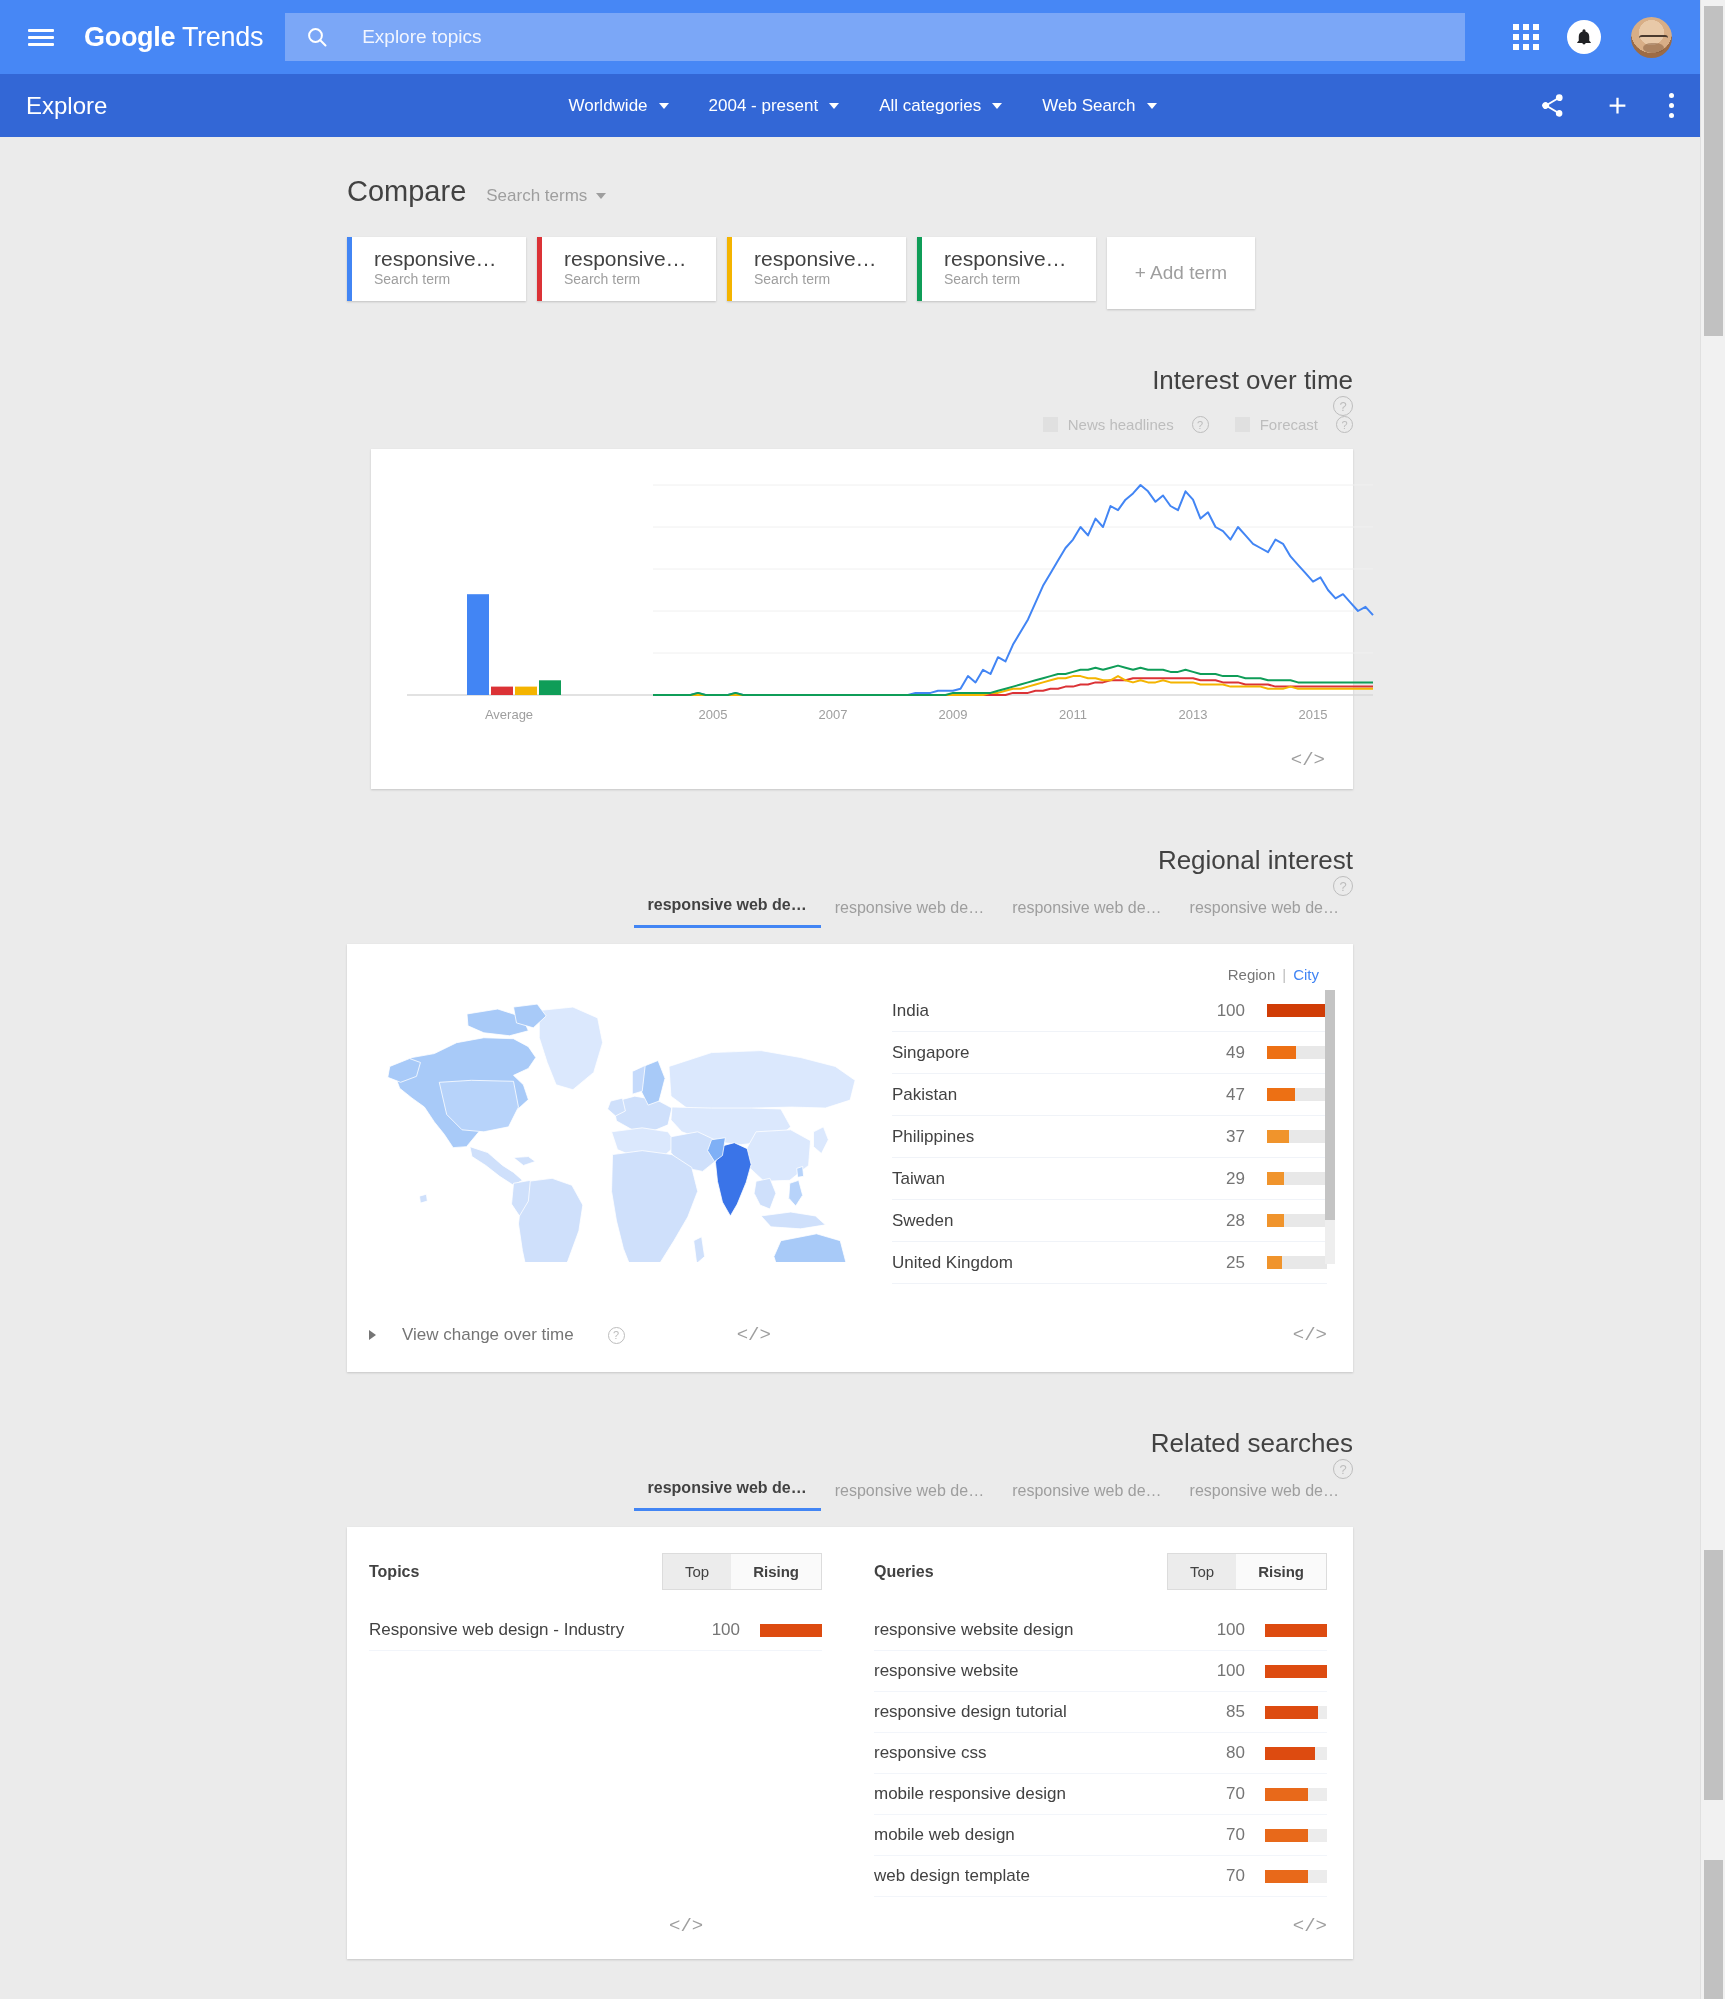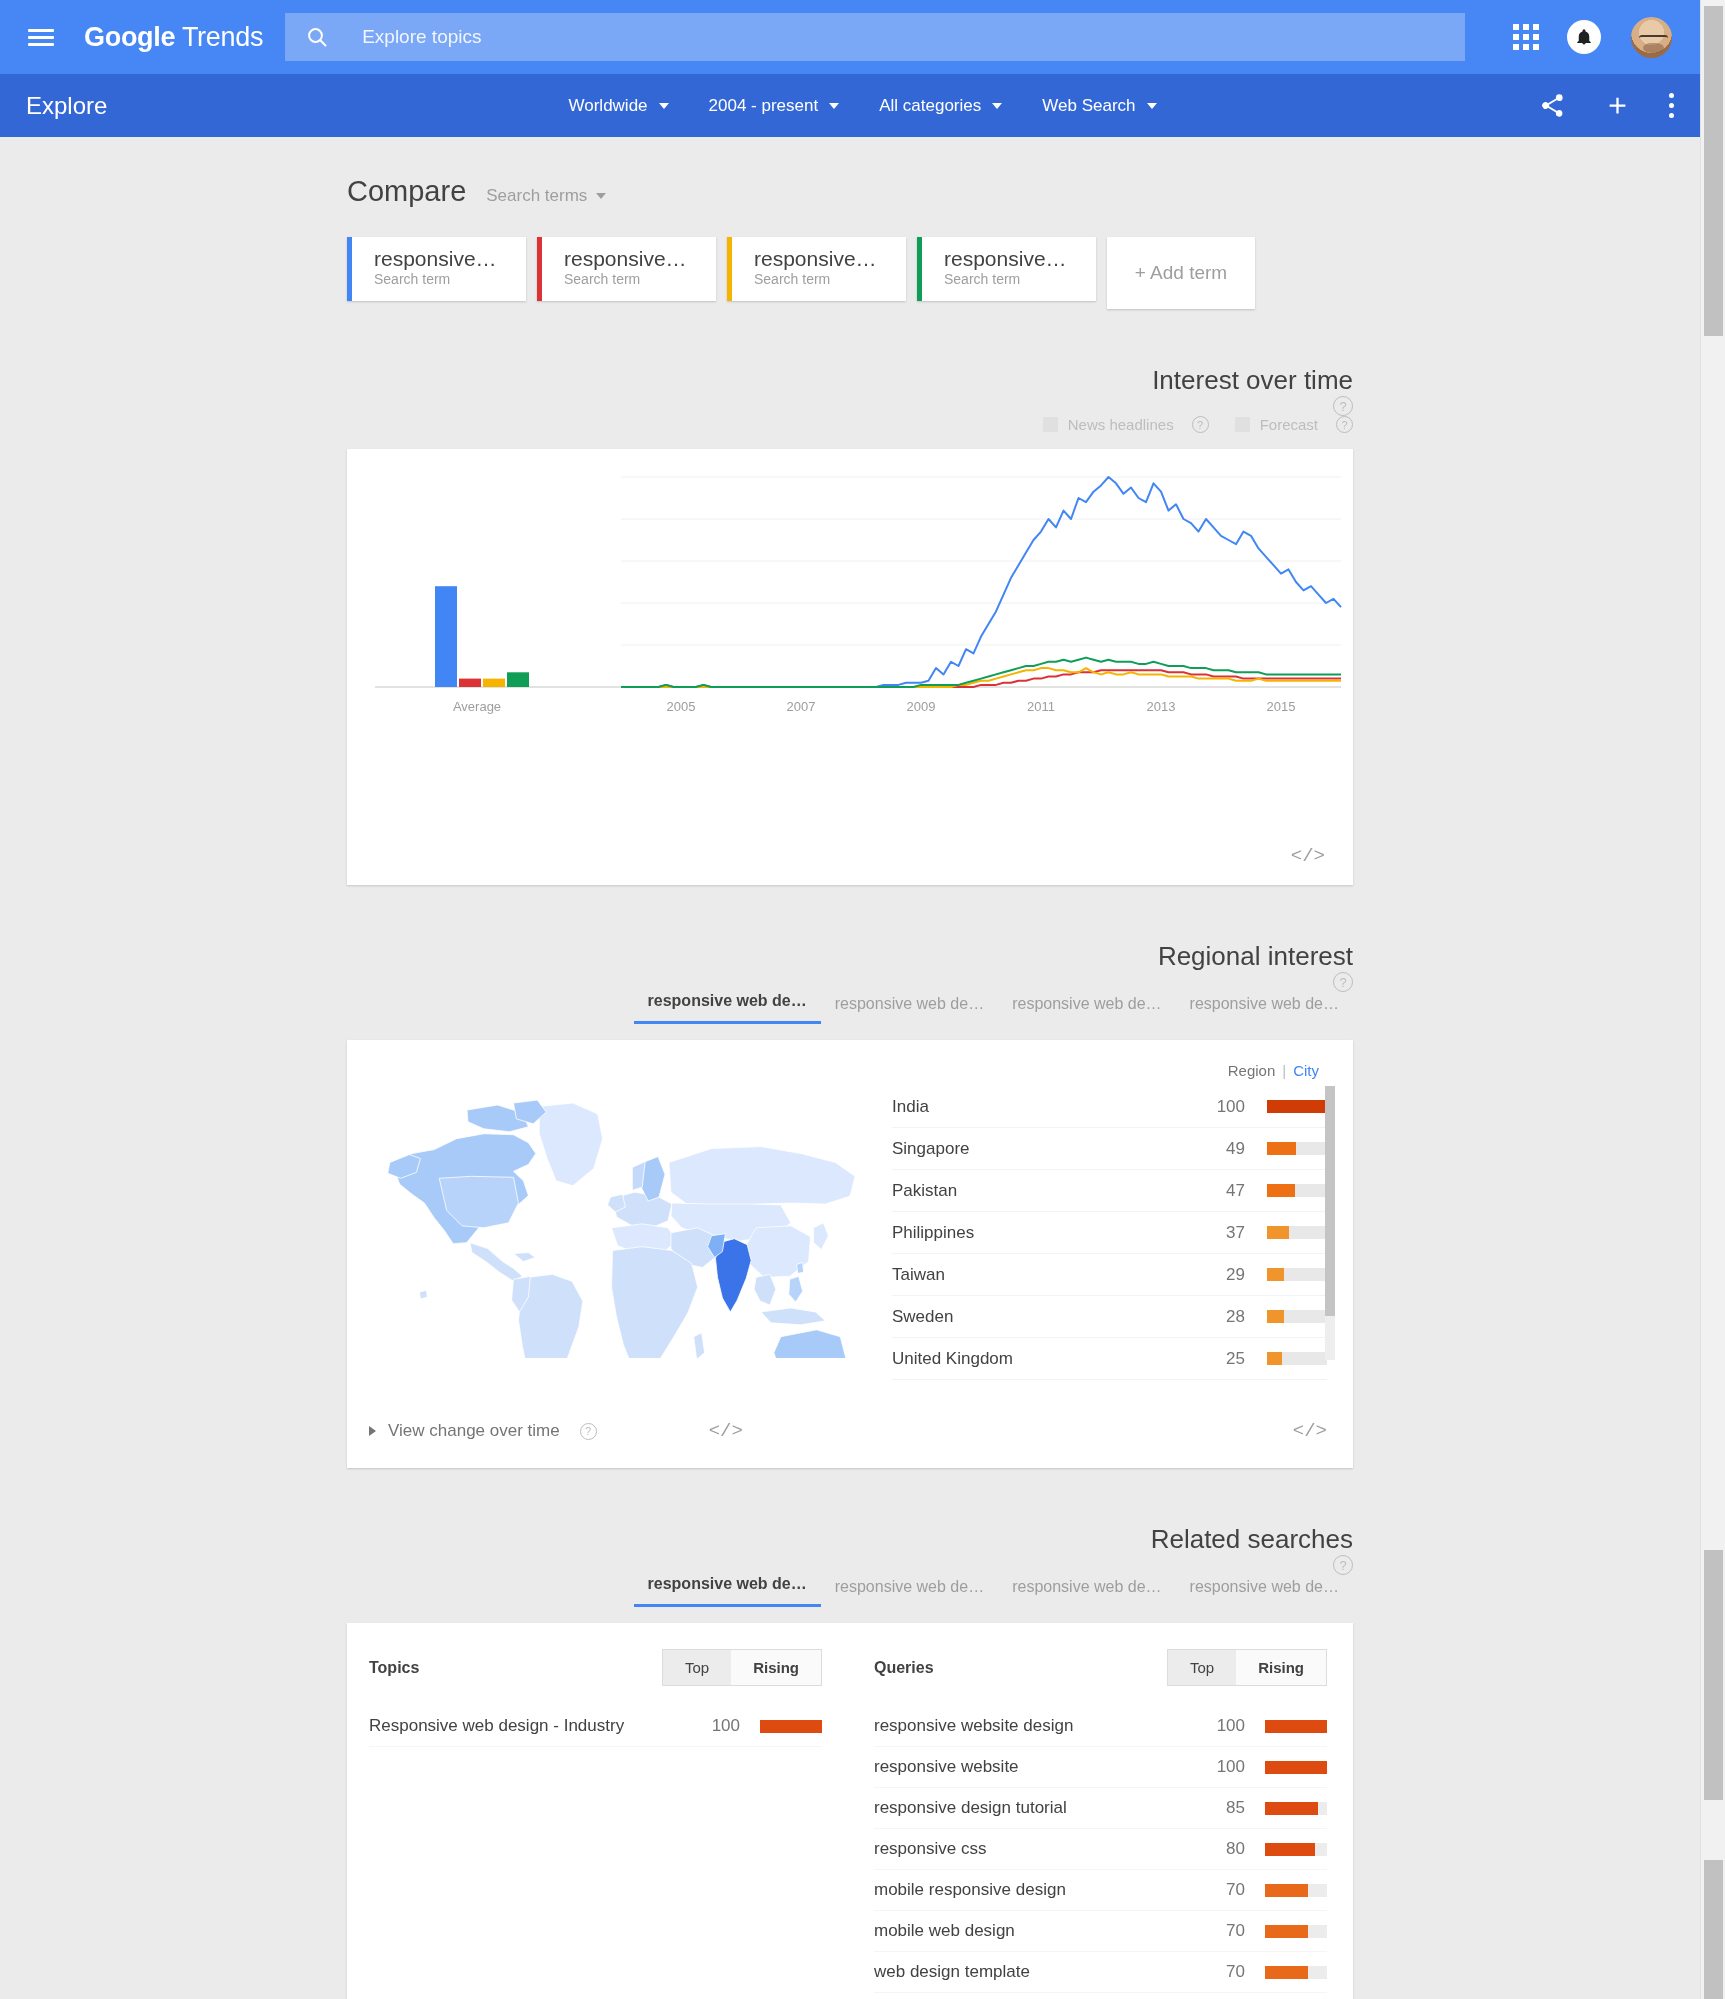--- a/index.html
+++ b/index.html
@@ -89,21 +89,21 @@
     margin-left: 14px; cursor: pointer; flex: 0 0 auto;
   }
   .head-right { margin-left: auto; display: flex; align-items: center; gap: 26px; }
   .chkopt { display: flex; align-items: center; gap: 10px; color: #bdbdbd; font-size: 15px; cursor: pointer; }
   .chkbox { width: 15px; height: 15px; background: #e0e0e0; }
   .qmark.sm { width: 17px; height: 17px; font-size: 11px; margin-left: 8px; }
 
   .card { background: #fff; box-shadow: 0 1px 2px rgba(0,0,0,.16); margin-top: 16px; position: relative; }
 
   
-  .chartcard { height: 436px; padding: 4px; }
+  .chartcard { height: 340px; padding: 12px; margin-left: 24px; }
   .embed { color: #9e9e9e; font-size: 19px; cursor: pointer; font-family: "Liberation Mono", monospace; }
 
   
   .tabs { display: flex; align-items: flex-end; margin-left: auto; gap: 0; }
   .tab {
     font-size: 16px; color: #9e9e9e; padding: 0 14px 11px 14px; cursor: pointer; white-space: nowrap;
   }
   .tab.active { color: #424242; font-weight: bold; border-bottom: 3px solid #4285f4; }
 
   .regioncard { display: flex; height: 428px; }
@@ -114,21 +114,21 @@
   .listhead .sep { color: #bdbdbd; margin: 0 7px; }
   .row { display: flex; align-items: center; height: 42px; border-bottom: 1px solid #f0f3f8; }
   .row .name { font-size: 17px; color: #424242; flex: 1; }
   .row .val { font-size: 17px; color: #757575; width: 56px; text-align: right; margin-right: 22px; }
   .bartrack { width: 60px; height: 13px; background: #e8e8e8; position: relative; }
   .barfill { height: 13px; background: #dd4b10; }
   .listscroll { position: absolute; right: 18px; top: 46px; width: 10px; height: 274px; background: #eee; }
   .listscroll i { position: absolute; top: 0; left: 0; width: 10px; height: 230px; background: #c4c4c4; }
 
   .mapfoot { position: absolute; left: 22px; bottom: 26px; display: flex; align-items: center; }
-  .vct { font-size: 17px; color: #757575; display: flex; align-items: center; gap: 12px; cursor: pointer; }
+  .vct { font-size: 17px; color: #757575; display: flex; align-items: center; gap: 26px; cursor: pointer; }
   .tri { width: 0; height: 0; border-top: 5px solid transparent; border-bottom: 5px solid transparent; border-left: 7px solid #757575; }
 
   
   .relcard { display: flex; height: 432px; }
   .relcol { flex: 1; padding: 26px 26px 0 26px; position: relative; }
   .relcol.left { padding-left: 22px; }
   .relhead { display: flex; align-items: center; }
   .relhead .lbl { font-size: 16px; color: #424242; font-weight: bold; }
   .toggle { margin-left: auto; display: flex; border: 1px solid #dcdcdc; }
   .toggle div { font-size: 15px; padding: 9px 22px; cursor: pointer; color: #424242; }

